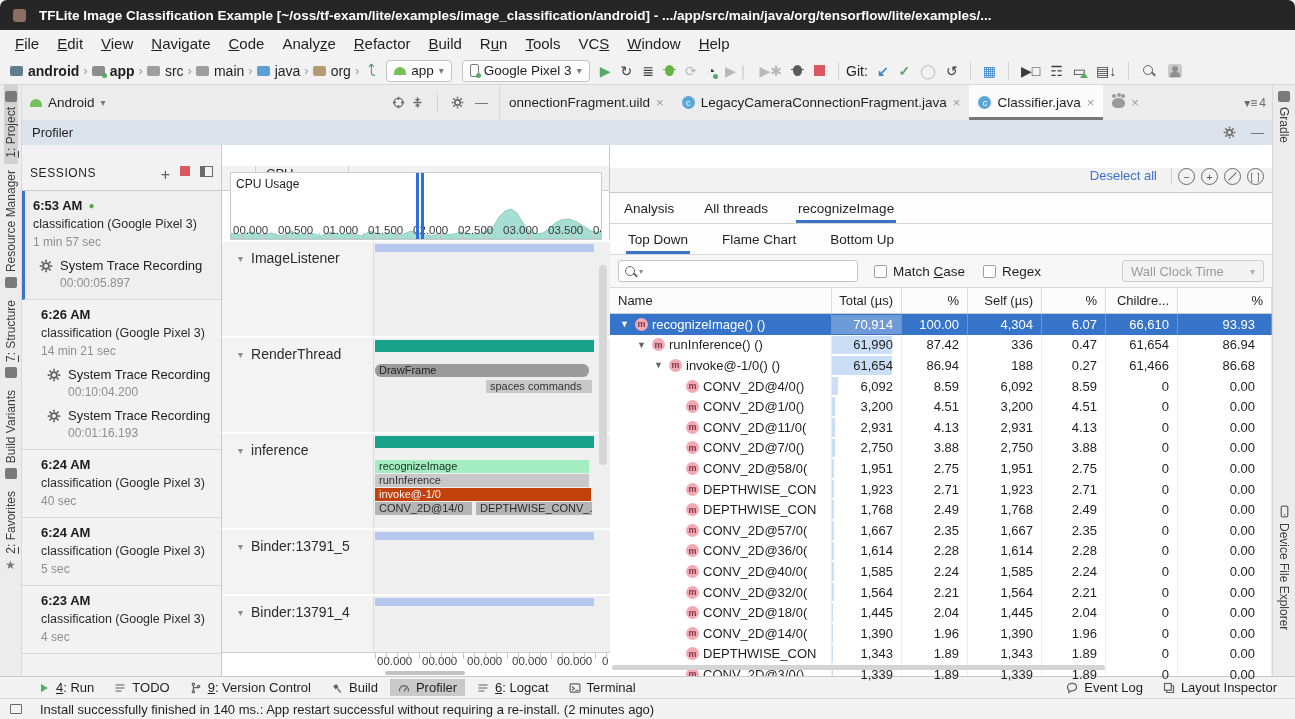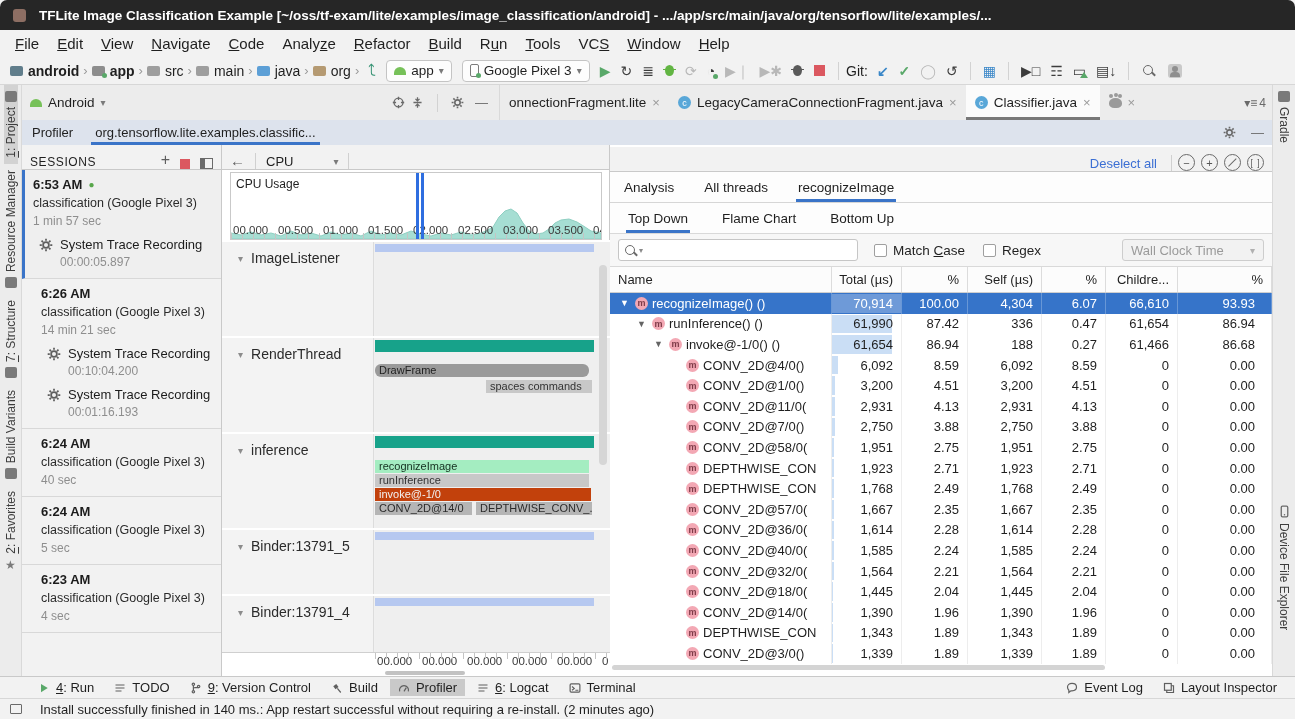--- a/index.html
+++ b/index.html
@@ -55,21 +55,21 @@
   .tab-more { display:flex; align-items:center; color:#6a6a6a; font-size:12px; padding:0 6px; gap:2px; }
 
   
   #profrow { position:absolute; left:22px; top:120px; width:1250px; height:25px; background:#dde3ed; display:flex; align-items:center; font-size:13px; }
   #profrow .plabel { margin-left:10px; }
   #profrow .ptab { margin-left:18px; padding:0 4px; height:100%; display:flex; align-items:center; box-shadow:inset 0 -3px 0 var(--accent); }
   #profrow .spring { flex:1; }
 
   
   #mainarea { position:absolute; left:22px; top:145px; width:1250px; height:531px; background:#fff; }
-  .panel-top { height:25px; border-bottom:1px solid #c9c9c9; background:#f2f2f2; display:flex; align-items:flex-end; }
+  .panel-top { height:25px; border-bottom:1px solid #c9c9c9; background:#f2f2f2; display:flex; align-items:flex-start;margin-top:21px; }
 
   
   #sessions { position:absolute; left:0; top:0; width:200px; height:531px; border-right:1px solid #c9c9c9; background:#f2f2f2; }
   #sessions-header { padding:0 8px; }
   #sessions-header .hname { font-size:12px; letter-spacing:.6px; color:#1f1f1f; }
   #sessions-header .spring { flex:1; }
   .sess-plus { font-size:16px; color:#5f5f5f; margin-right:10px; }
   .sess-stop { width:10px; height:10px; background:var(--red); margin-right:10px; }
   .sess-split { width:13px; height:11px; border:1.4px solid #6a6a6a; position:relative; }
   .sess-split::before { content:""; position:absolute; left:0; top:0; bottom:0; width:4px; background:#6a6a6a; }
@@ -368,21 +368,21 @@
         <use href="#ic-collapse"></use>
       </svg>
     <span class="tb-sep"></span>
     <svg class="svgi" style="color:#6a6a6a;">
         <use href="#ic-gear"></use>
       </svg>
     <span class="small-ic">—</span>
   </div>
   <div id="ed-tabs" style="display:flex;align-items:stretch;overflow:hidden;flex:1;">
       <span class="ed-tab">
-        <span>onnectionFragment.lite</span>
+        <span>onnectionFragment.uild</span>
         <span class="close">×</span>
       </span>
       <span class="ed-tab">
         <span class="class-ic">c</span>
         <span>LegacyCameraConnectionFragment.java</span>
         <span class="close">×</span>
       </span>
       <span class="ed-tab sel">
         <span class="class-ic">c</span>
         <span>Classifier.java</span>
@@ -394,21 +394,20 @@
       </span>
     </div>
   <span class="tab-more">
     <span>▾≡</span>
       <span>4</span>
   </span>
 </div>
 
 <div id="profrow">
   <span class="plabel">Profiler</span>
-  <span class="ptab">org.tensorflow.lite.examples.classific...</span>
   <span class="spring"></span>
   <svg class="svgi" style="color:#6a6a6a;margin-right:10px;">
       <use href="#ic-gear"></use>
     </svg>
   <span class="small-ic" style="margin-right:8px;">—</span>
 </div>
 
 <div id="mainarea">
 
   <div id="sessions">

